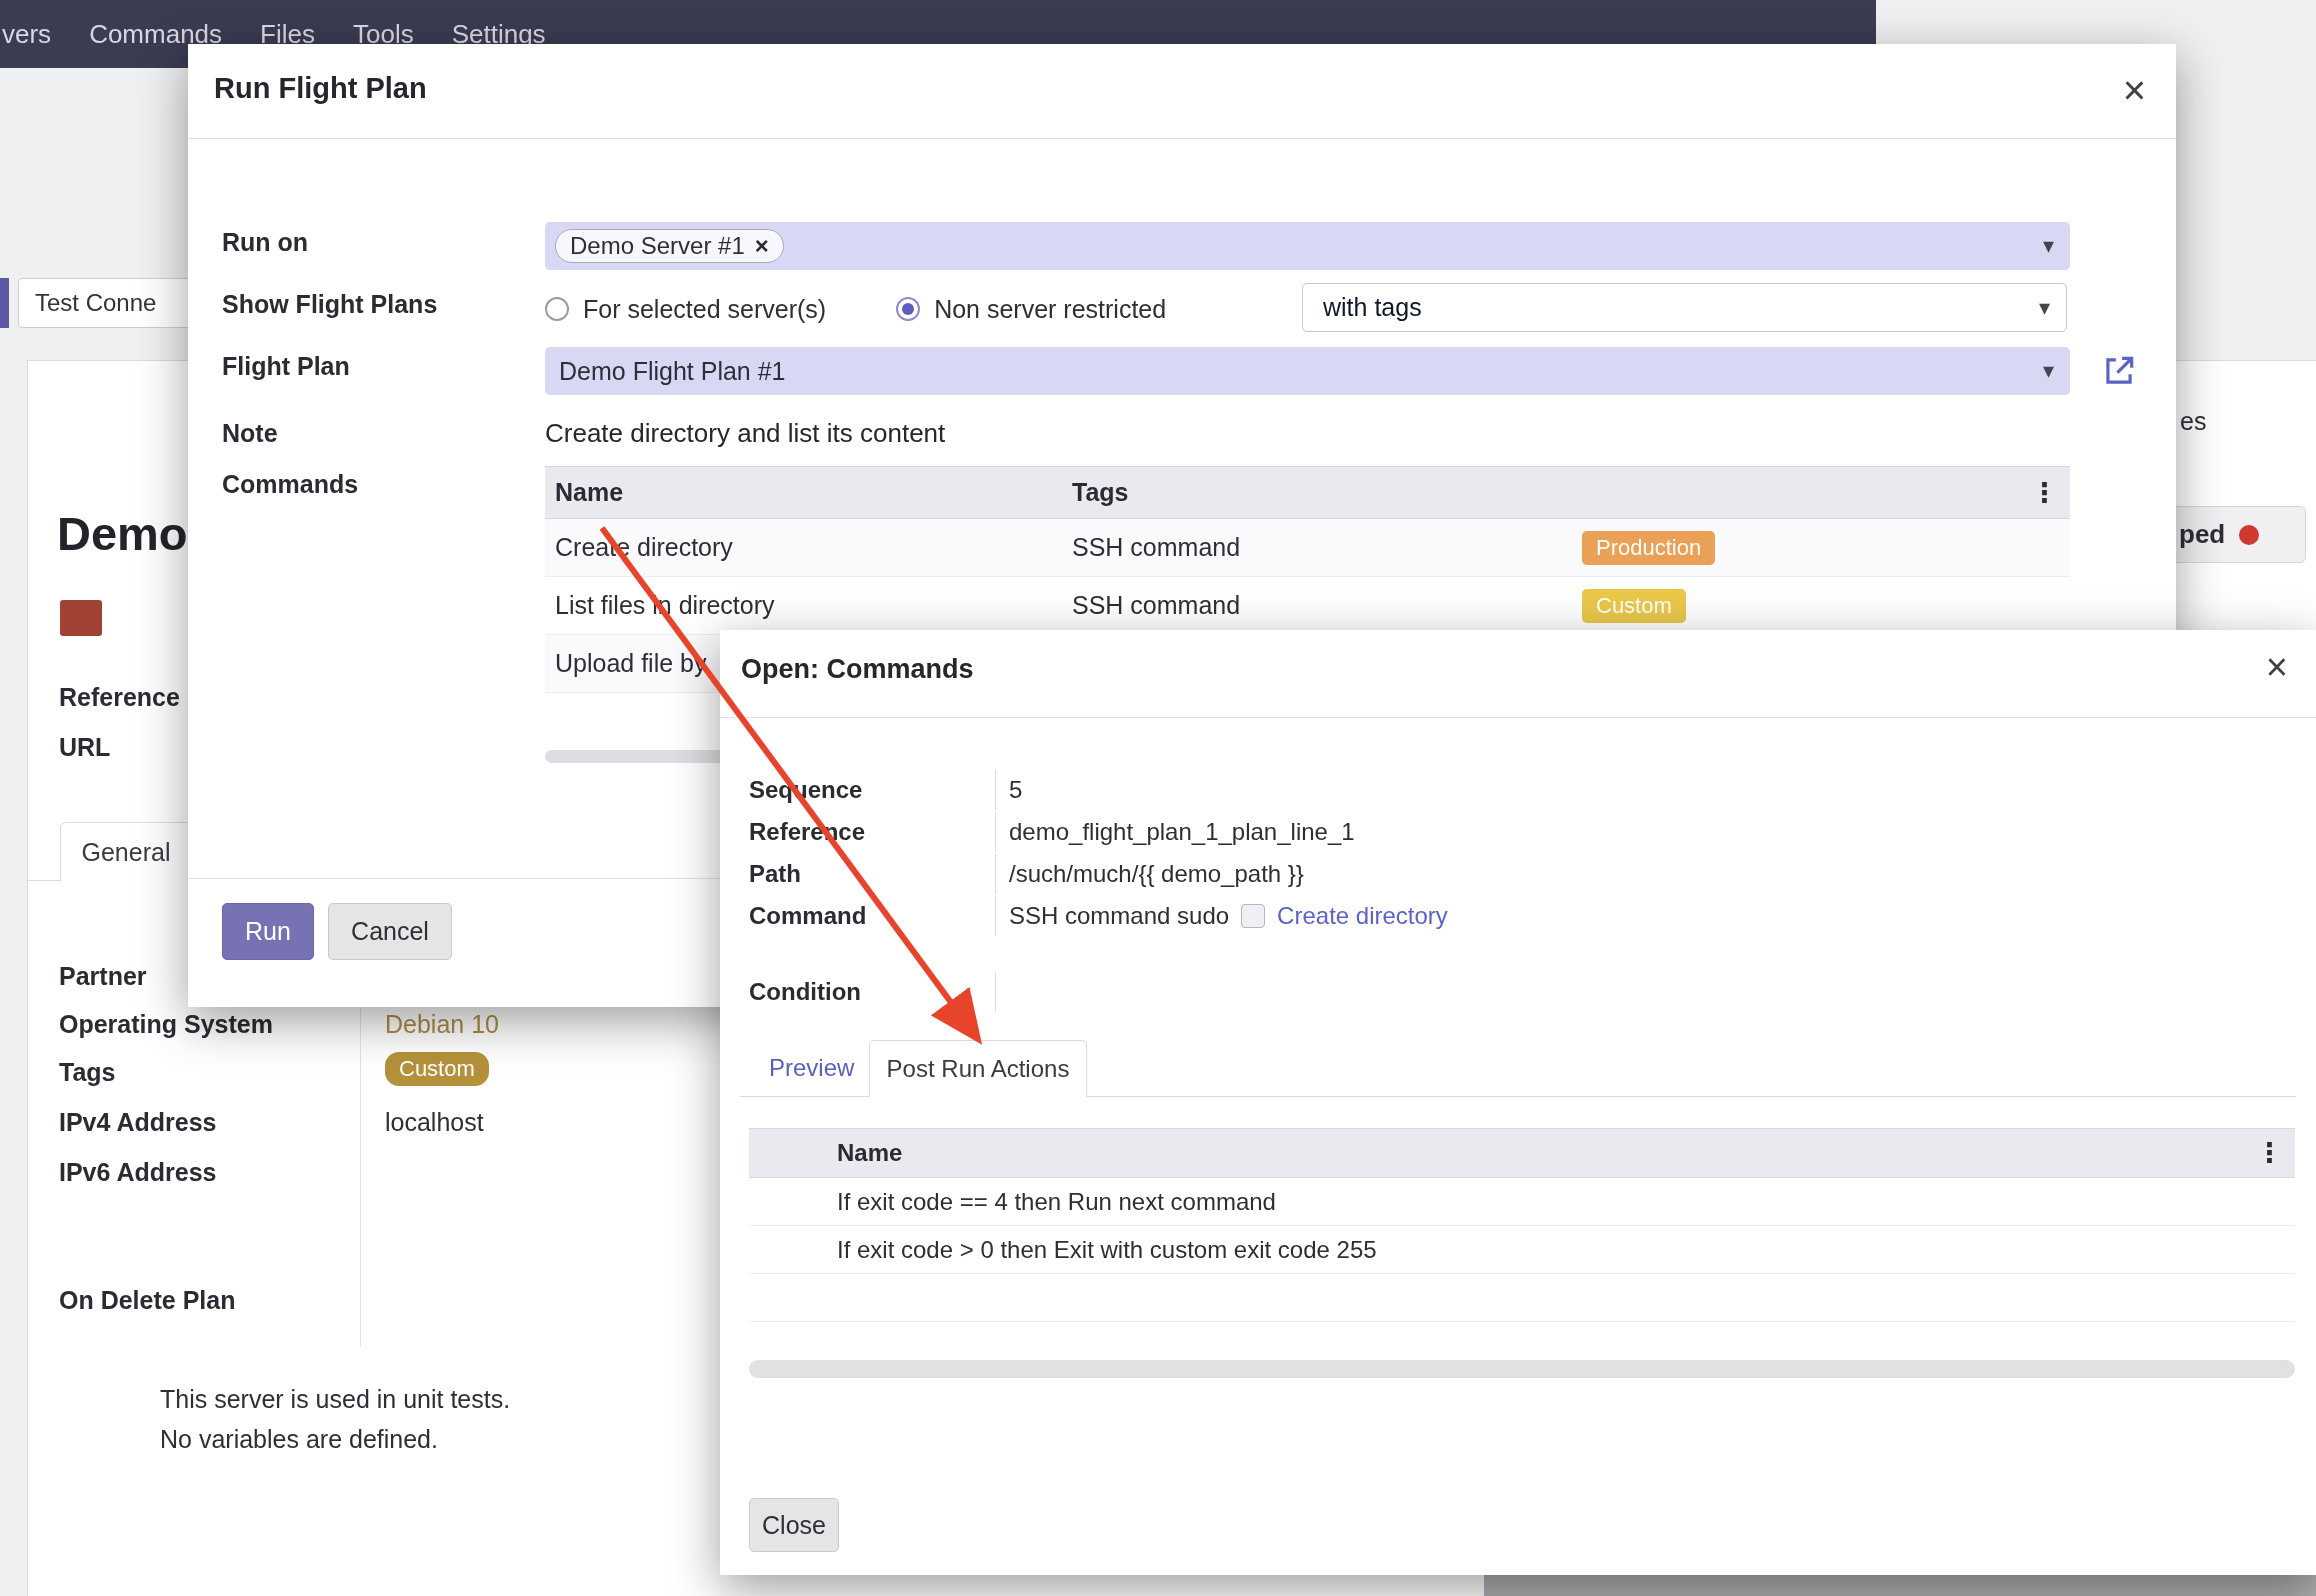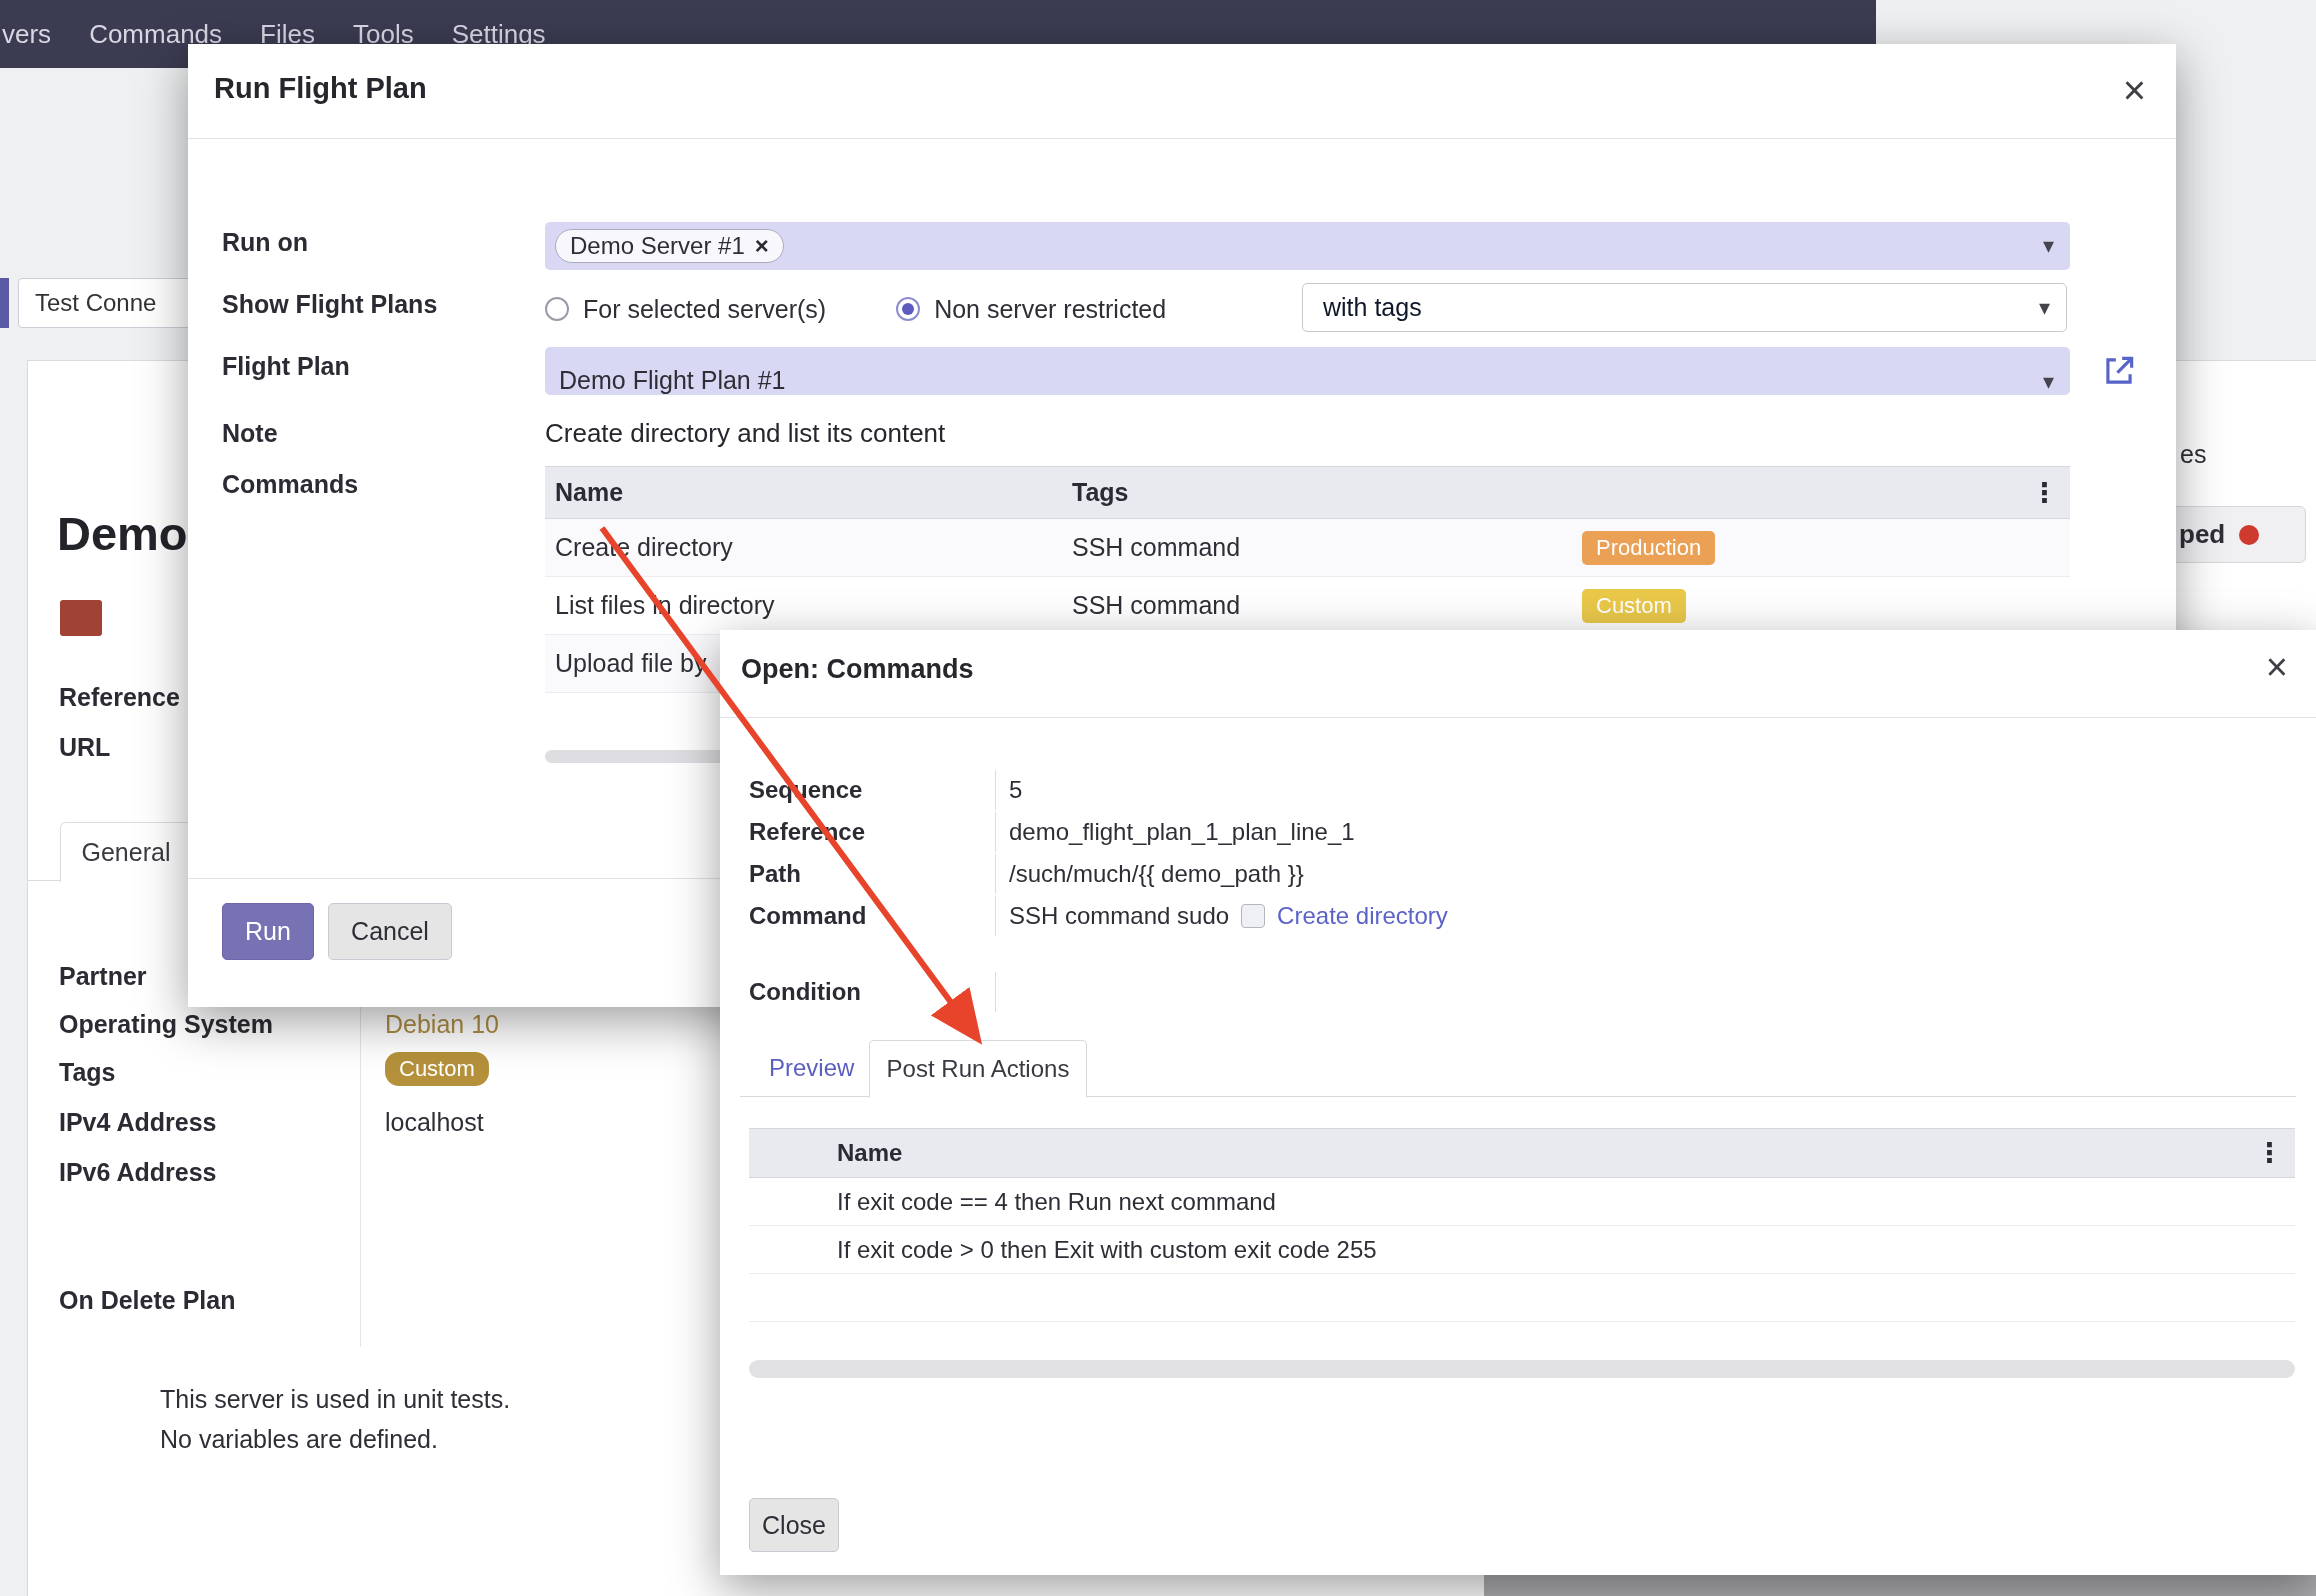--- a/index.html
+++ b/index.html
@@ -28,21 +28,21 @@
   .vdiv{left:360px;top:955px;height:392px;border-left:1px solid #e4e4e8;z-index:1;}
   .pvalue{position:absolute;left:385px;font-size:25px;color:#2e2e36;z-index:1;}
   .gold{color:#ad8b43;}
   .badge{display:inline-block;border-radius:5px;padding:4px 14px;font-size:22px;color:#fff;}
   .badge-custom-page{background:#b5913b;border-radius:14px;}
   .note-text{position:absolute;left:160px;font-size:25px;color:#2e2e36;z-index:1;}
   .status-box{left:2152px;top:506px;width:154px;height:57px;background:#f0f0f3;border:1px solid #d6d6dc;
     border-radius:6px;display:flex;align-items:center;gap:14px;padding-left:26px;box-sizing:border-box;z-index:1;}
   .status-frag{font-size:26px;font-weight:700;color:#2e2e36;}
   .red-dot{width:20px;height:20px;border-radius:50%;background:#cf3a2e;}
-  .right-frag{left:2180px;top:440px;font-size:25px;color:#2e2e36;z-index:1;}
+  .right-frag{left:2180px;top:407px;font-size:25px;color:#2e2e36;z-index:1;}
   .bottom-strip{left:1484px;top:1562px;width:832px;height:34px;background:#aeaeb1;z-index:1;}
 
   
   .modal{position:absolute;background:#fff;box-shadow:0 14px 46px rgba(0,0,0,.38);}
   .m-close{position:absolute;font-size:40px;color:#3f3f46;line-height:1;cursor:pointer;}
   .m-title{position:absolute;font-weight:700;color:#26262d;}
   .hline{position:absolute;left:0;width:100%;border-top:1px solid #e2e2e6;}
   .btn{position:absolute;border-radius:5px;font-size:25px;display:flex;align-items:center;
     justify-content:center;cursor:pointer;box-sizing:border-box;}
   .btn-primary{background:#7672b4;color:#fff;border:1px solid #6b67aa;}
@@ -178,21 +178,21 @@
       <span class="radio"></span>
       <span class="radio-lbl">For selected server(s)</span>
       <span class="radio checked" style="margin-left:56px;"></span>
       <span class="radio-lbl">Non server restricted</span>
     </div>
     <div class="withtags">
       <span class="ph">with tags</span>
       <span class="caret">▾</span>
     </div>
 
-    <div class="lav-field" style="top:303px;align-items:flex-end;">
+    <div class="lav-field" style="top:303px;">
       <span style="padding-left:14px;font-size:25px;">Demo Flight Plan #1</span>
       <span class="caret">▾</span>
     </div>
     <span class="ext-icon">
       <svg width="38" height="38" viewBox="0 0 24 24">
         <path fill="none" stroke="#5863c8" stroke-width="2" d="M10 5H5v14h14v-5"></path>
         <path fill="none" stroke="#5863c8" stroke-width="2" d="M14 4h6v6M20 4L11 13"></path>
       </svg>
     </span>
 

